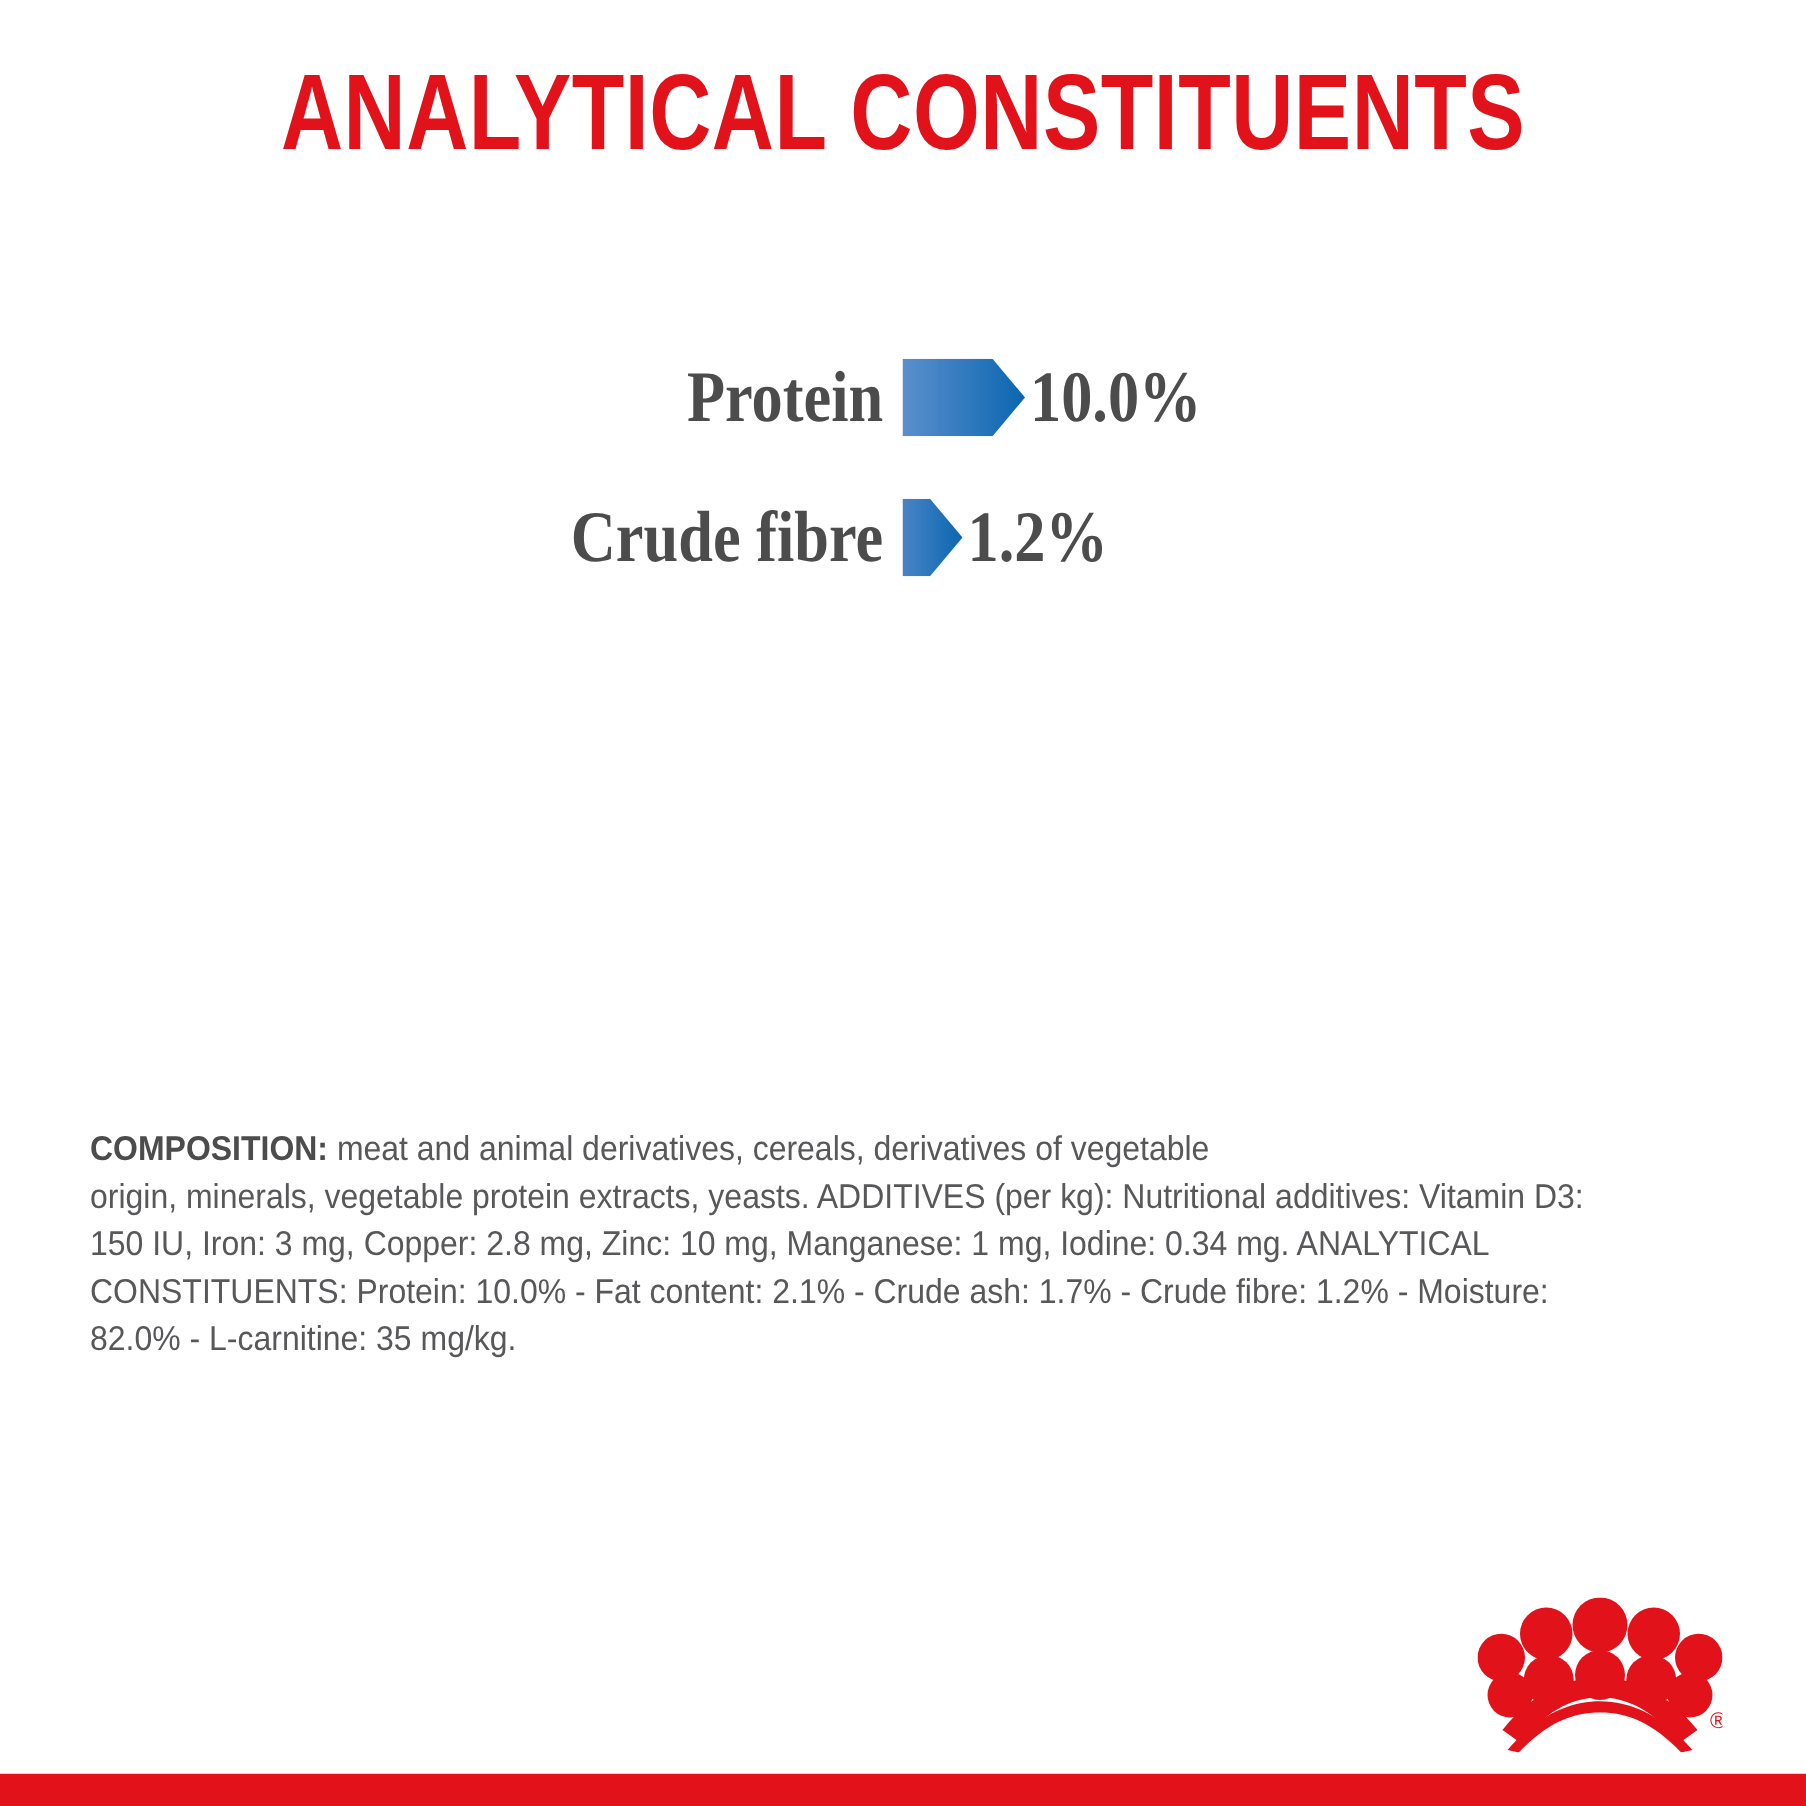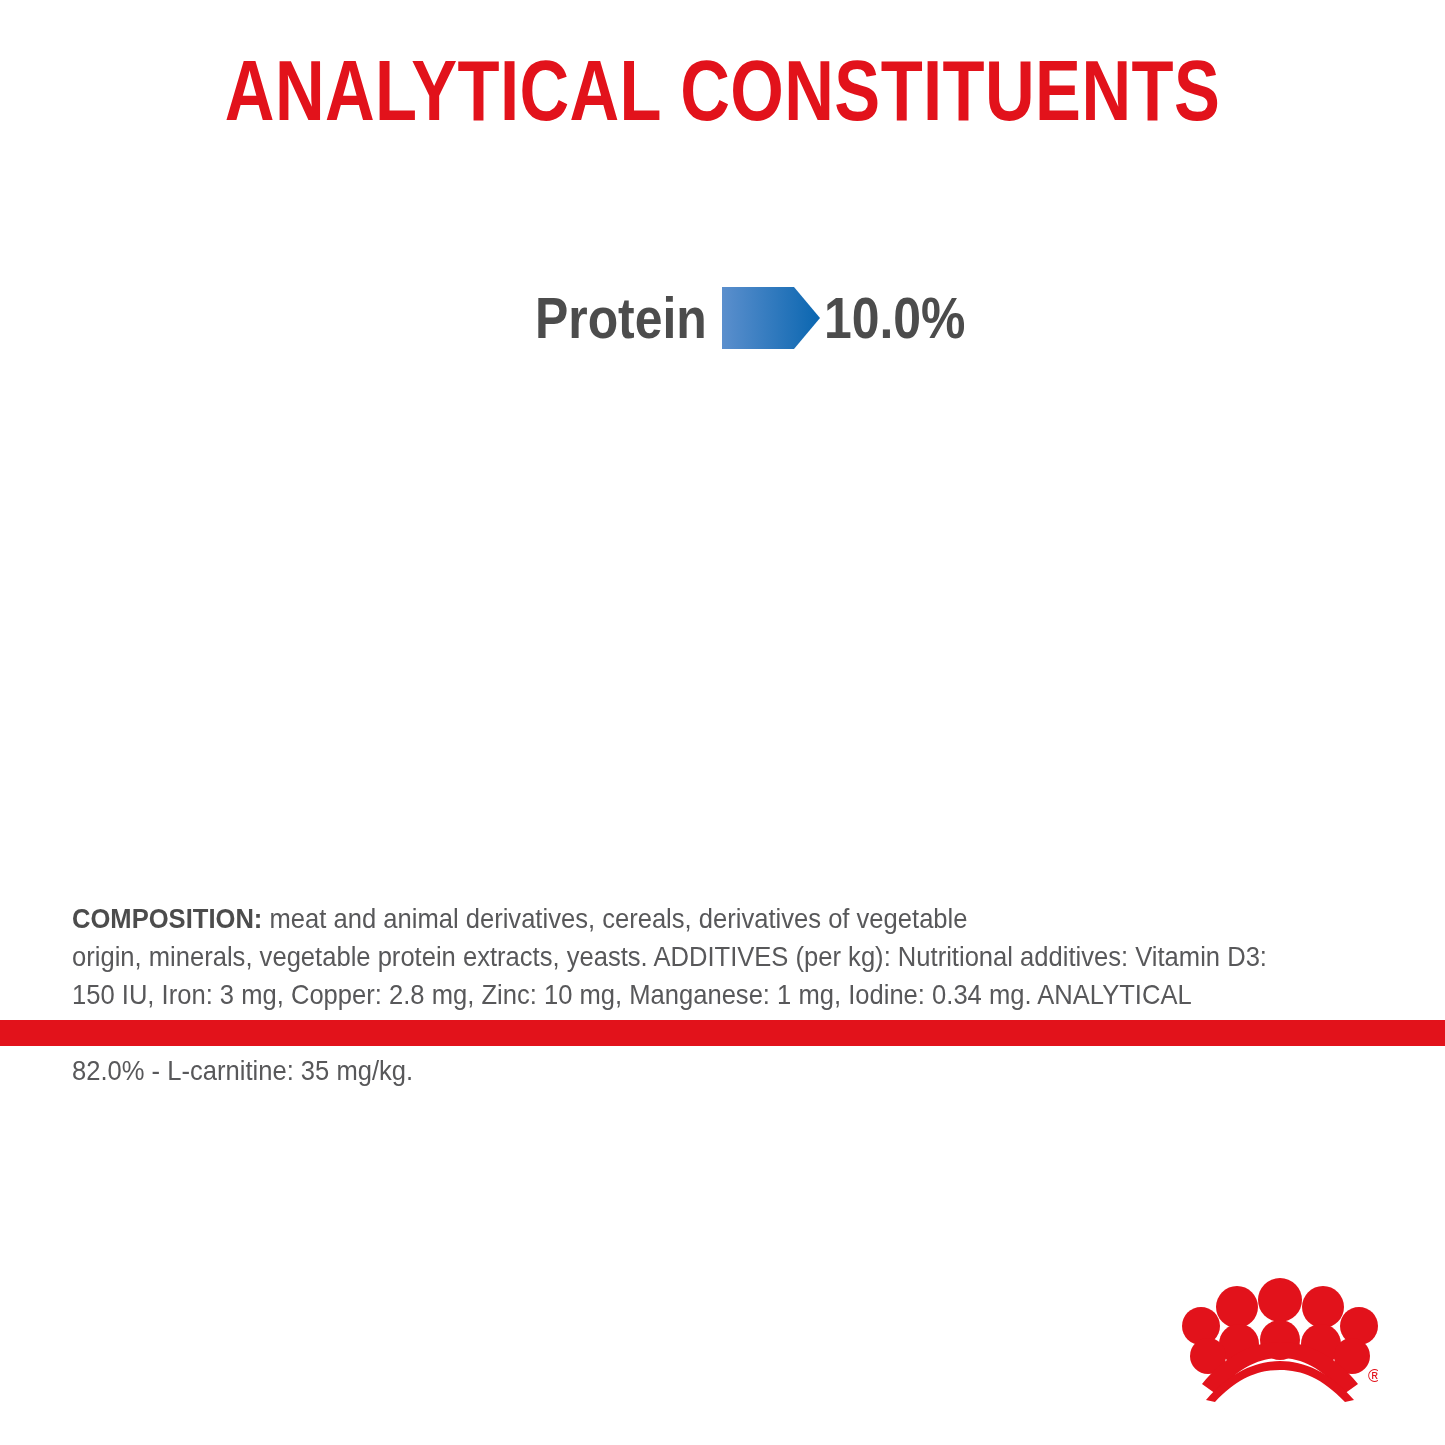--- a/index.html
+++ b/index.html
@@ -12,21 +12,21 @@
     height: 1445px;
     background: #ffffff;
     font-family: "Liberation Sans", sans-serif;
     overflow: hidden;
     position: relative;
   }
 
   .page {
     position: relative;
     width: 1445px;
-    height: 1046px;
+    height: 1445px;
     background: #ffffff;
   }
 
   
   .title {
     position: absolute;
     top: 42px;
     left: 0;
     width: 1445px;
     text-align: center;
@@ -46,20 +46,21 @@
     position: absolute;
     top: 262px;
     left: 0;
     width: 1445px;
   }
 
   .row {
     position: relative;
     height: 112px;
     width: 1445px;
+    font-family: Liberation Serif, serif;
   }
 
   .row-label {
     position: absolute;
     right: 738px;      
     top: 50%;
     transform: translateY(-50%) scaleX(0.86);
     transform-origin: 100% 50%;
     white-space: nowrap;
     color: #4c4c4c;
@@ -155,20 +156,35 @@
             </linearGradient>
           </defs>
           <path d="M0,0 L72,0 L98,31 L72,62 L0,62 Z" fill="url(#gradP)"></path>
         </svg>
       </div>
       <div class="row-value" style="left:824px">10.0%</div>
     </div>
 
 
 
+    <div class="row">
+      <div class="row-label">Crude fibre</div>
+      <div class="bar-wrap">
+        <svg class="bar" width="48" height="62" viewBox="0 0 48 62">
+          <defs>
+            <linearGradient id="gradC" x1="0" y1="0" x2="1" y2="0">
+              <stop offset="0%" stop-color="#4a84c7"></stop>
+              <stop offset="100%" stop-color="#0a66b0"></stop>
+            </linearGradient>
+          </defs>
+          <path d="M0,0 L22,0 L48,31 L22,62 L0,62 Z" fill="url(#gradC)"></path>
+        </svg>
+      </div>
+      <div class="row-value" style="left:774px">1.2%</div>
+    </div>
 
 
   </div>
 
   <p class="composition"><span class="lead">COMPOSITION:</span><span> meat and animal derivatives, cereals, derivatives of vegetable</span><br><span class="rest">origin, minerals, vegetable protein extracts, yeasts. ADDITIVES (per kg): Nutritional additives: Vitamin D3: 150 IU, Iron: 3 mg, Copper: 2.8 mg, Zinc: 10 mg, Manganese: 1 mg, Iodine: 0.34 mg. ANALYTICAL CONSTITUENTS: Protein: 10.0% - Fat content: 2.1% - Crude ash: 1.7% - Crude fibre: 1.2% - Moisture: 82.0% - L-carnitine: 35 mg/kg.</span></p>
 
   <div class="logo">
     <svg width="196" height="124" viewBox="0 0 196 124">
       <g fill="#e2121b">
 

